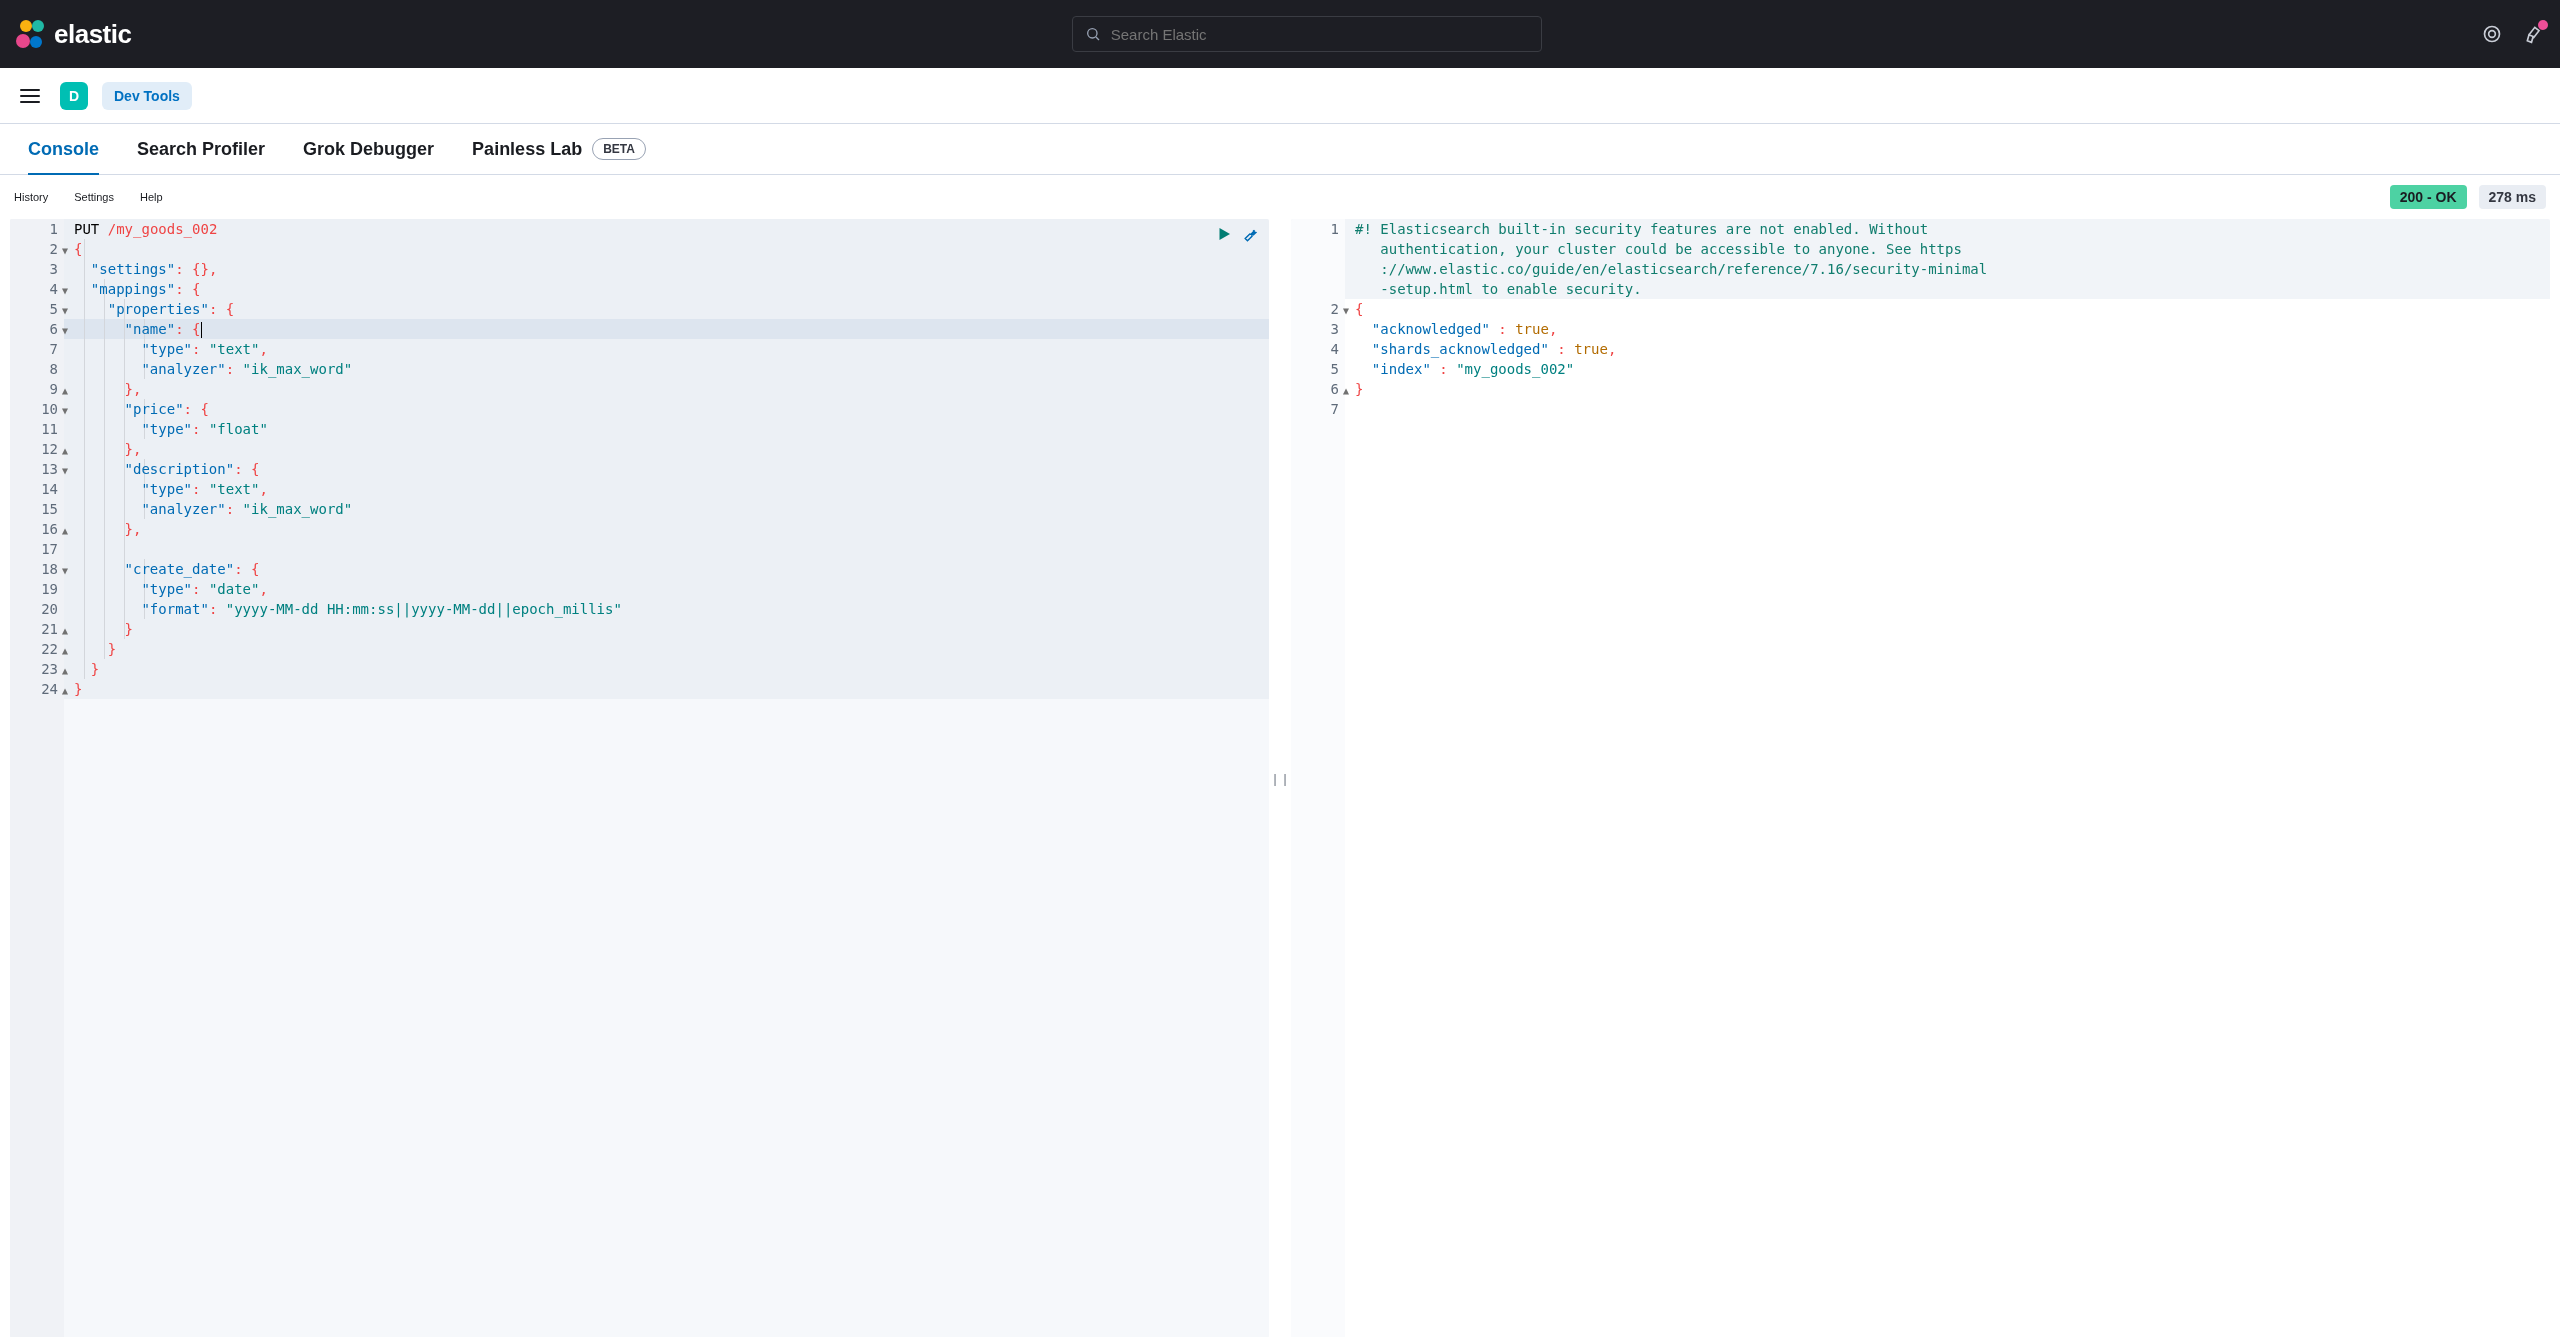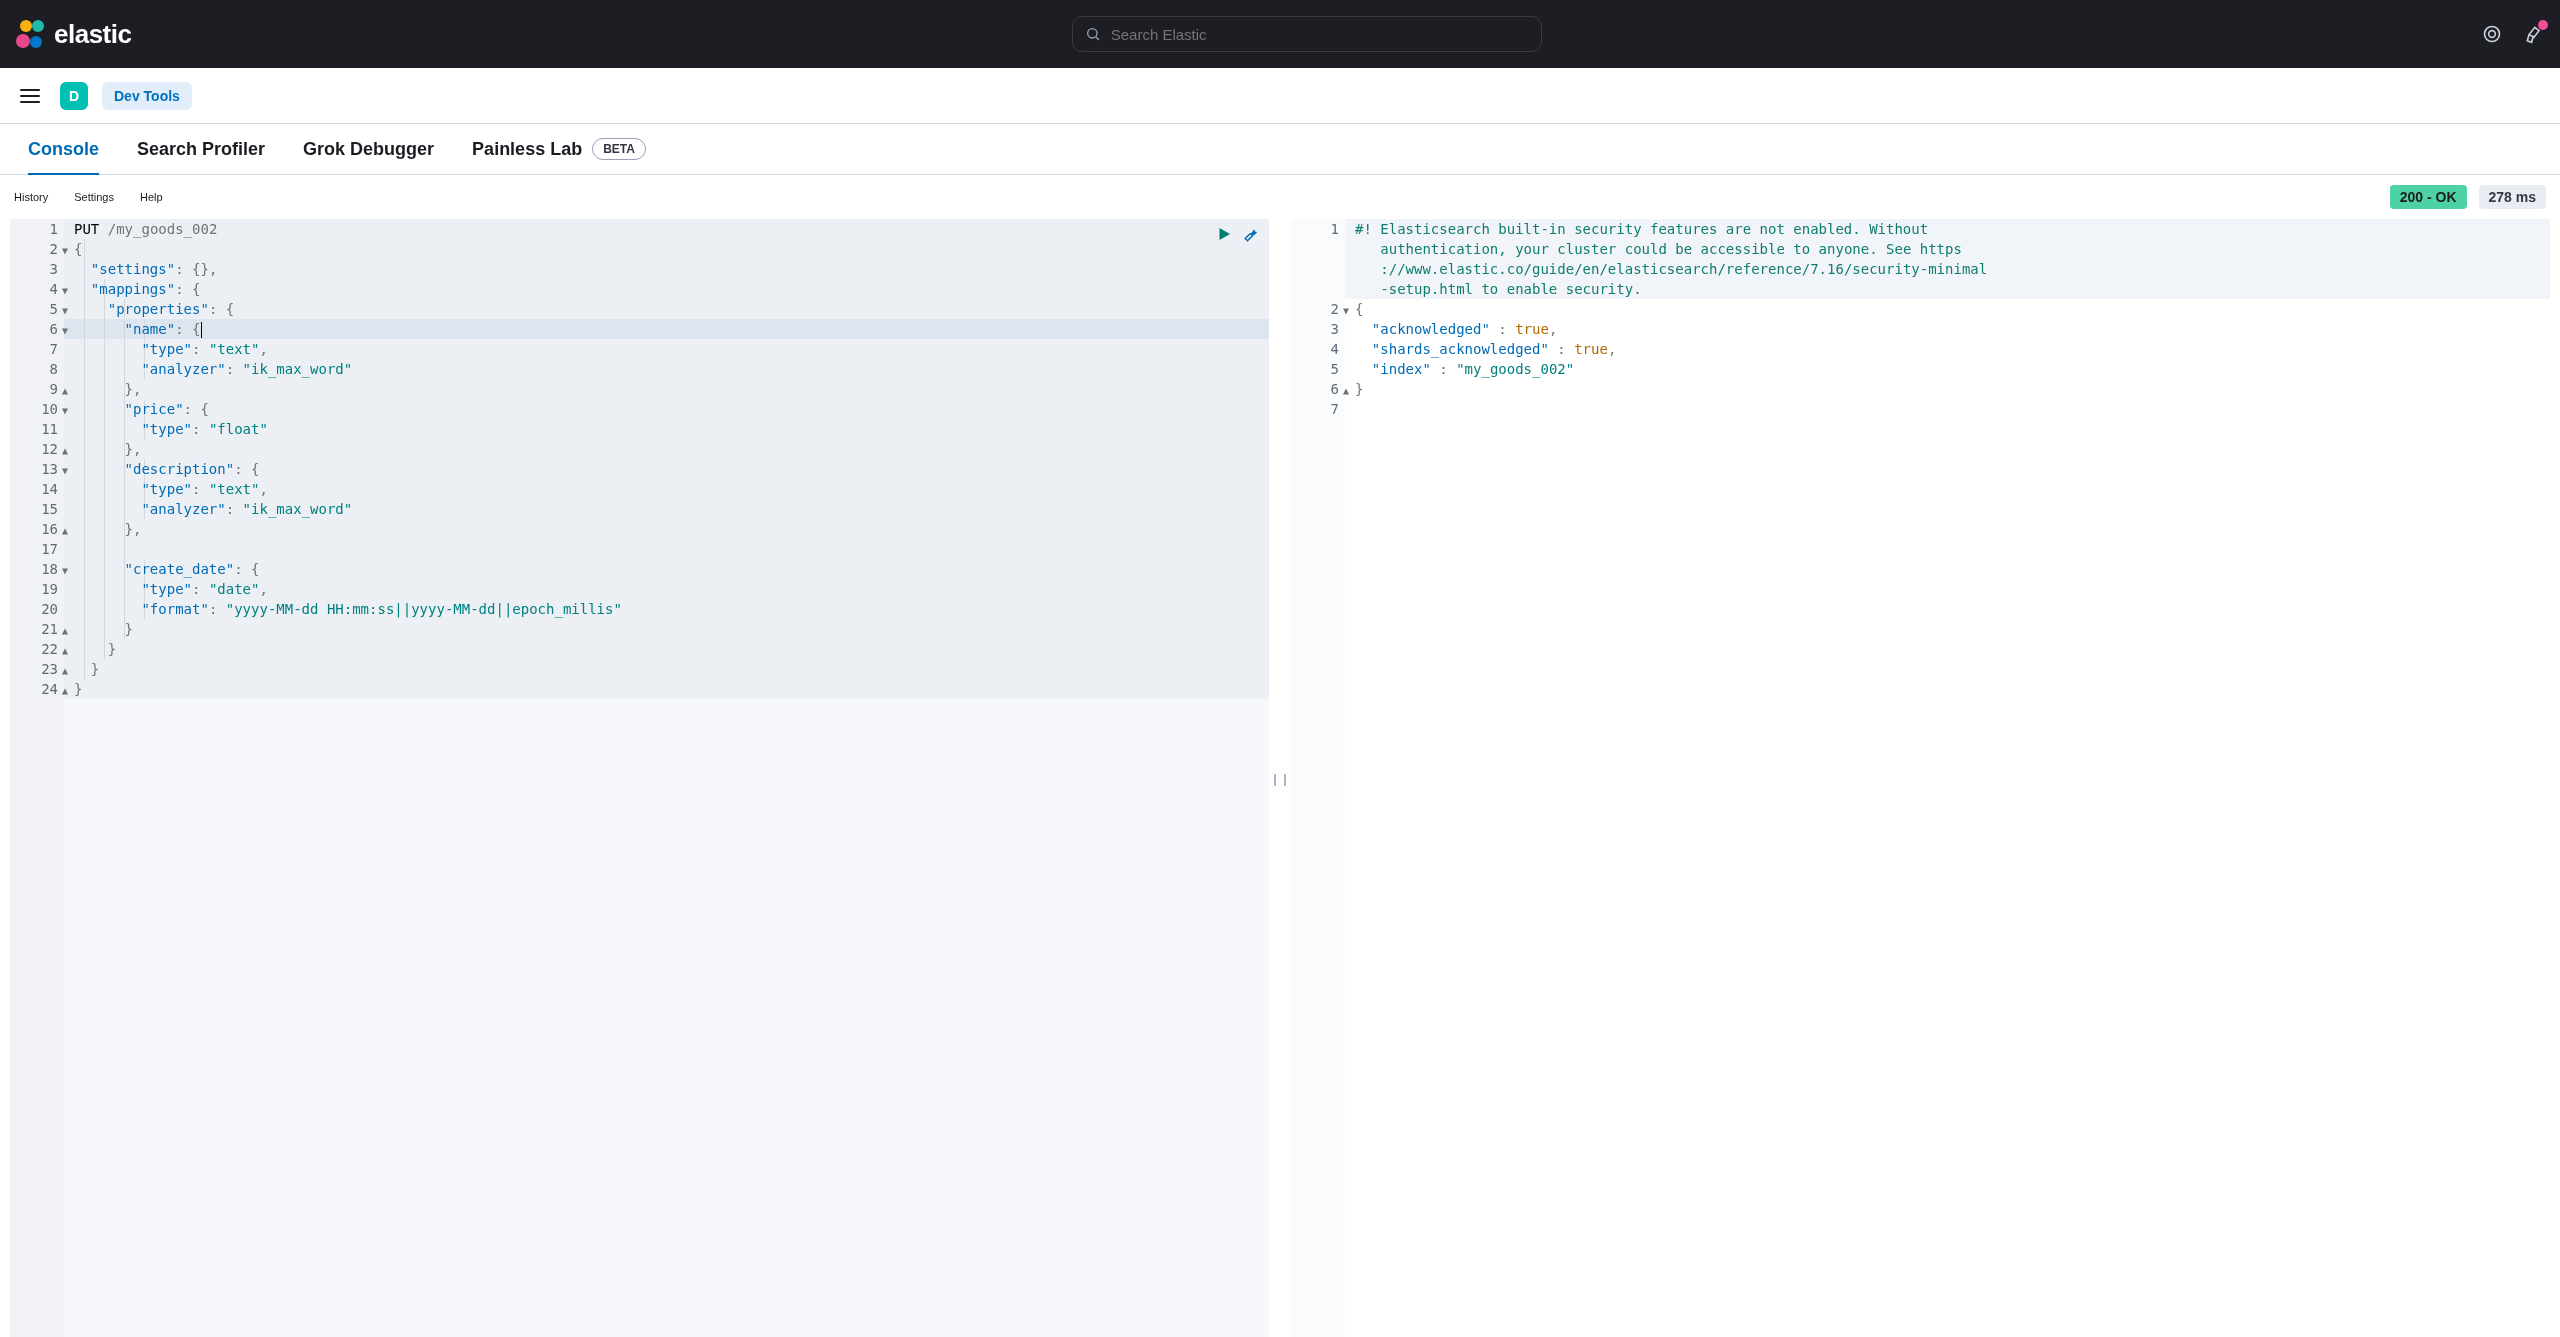--- a/index.html
+++ b/index.html
@@ -8,21 +8,21 @@
 
 .topbar { background:#1d1e24; height:68px; display:flex; align-items:center; padding:0 16px; gap:12px; }
 .logo { display:flex; align-items:center; gap:10px; color:#fff; font-size:26px; font-weight:600; letter-spacing:-.5px; cursor:pointer; }
 .logo-mark { width:28px; height:28px; position:relative; }
 .logo-mark span { position:absolute; border-radius:50%; }
 .lm1 { width:12px; height:12px; background:#f9b110; top:0; left:4px; }
 .lm2 { width:12px; height:12px; background:#20b9a5; top:0; right:0; }
 .lm3 { width:14px; height:14px; background:#e7478b; bottom:0; left:0; }
 .lm4 { width:12px; height:12px; background:#0077cc; bottom:0; right:2px; }
 .search-wrap { flex:1; display:flex; justify-content:center; }
-.search { width:470px; height:36px; background:transparent; border:1px solid #3a3c43; border-radius:10px; display:flex; align-items:center; padding:0 12px; gap:10px; color:#98a2b3; }
+.search { width:470px; height:36px; background:transparent; border:1px solid #3a3c43; border-radius:4px; display:flex; align-items:center; padding:0 12px; gap:10px; color:#98a2b3; }
 .search svg { width:16px; height:16px; stroke:#98a2b3; }
 .search input { flex:1; background:transparent; border:none; outline:none; color:#98a2b3; font-size:15px; }
 .top-icons { display:flex; align-items:center; gap:22px; }
 .top-icons .ticon { width:20px; height:20px; stroke:#98a2b3; cursor:pointer; position:relative; }
 .dot-badge { position:absolute; top:-4px; right:-4px; width:10px; height:10px; border-radius:50%; background:#f04e98; }
 
 
 .secbar { height:56px; border-bottom:1px solid #d3dae6; display:flex; align-items:center; padding:0 14px; gap:14px; background:#fff; }
 .hamburger { width:32px; height:32px; display:flex; flex-direction:column; justify-content:center; gap:4px; cursor:pointer; padding:6px; }
 .hamburger span { height:2px; background:#1a1c21; border-radius:1px; }
@@ -55,21 +55,21 @@
 .gutter .ln { height:20px; position:relative; }
 .gutter .ln::after { position:absolute; right:-10px; top:2px; font-size:10px; color:#717171; }
 .gutter .ln.fold-open::after { content:"▼"; }
 .gutter .ln.fold-close::after { content:"▲"; }
 .code { position:absolute; left:64px; right:0; top:0; bottom:0; font:14px/20px "SFMono-Regular",Consolas,Menlo,monospace; white-space:pre; color:#343741; padding-right:8px; }
 .hl-line { position:absolute; left:0; right:0; height:20px; background:#dde5ef; }
 .pane.left .hl-area { position:absolute; left:0; right:0; top:0; height:480px; background:#ecf0f5; }
 .kw { color:#000000; }
 .fn { color:#006bb4; }
 .str { color:#008080; }
-.punc { color:#737373; }
+.punc { color:#ef4444; }
 .bool { color:#b26b00; }
 .comment { color:#107d6e; }
 .run-actions { position:absolute; top:6px; right:8px; display:flex; gap:10px; }
 .run-actions svg { width:18px; height:18px; cursor:pointer; }
 .err-icon { position:absolute; left:2px; top:40px; width:16px; height:16px; background:#bd271e; color:#fff; border-radius:3px; font-size:11px; display:flex; align-items:center; justify-content:center; font-weight:700; }
 .indent { position:absolute; top:0; bottom:0; width:1px; background:#d3d6db; }
 .cursor { display:inline-block; width:1px; height:16px; background:#000; vertical-align:middle; margin-left:1px; }
 </style>
 </head>
 <body>

